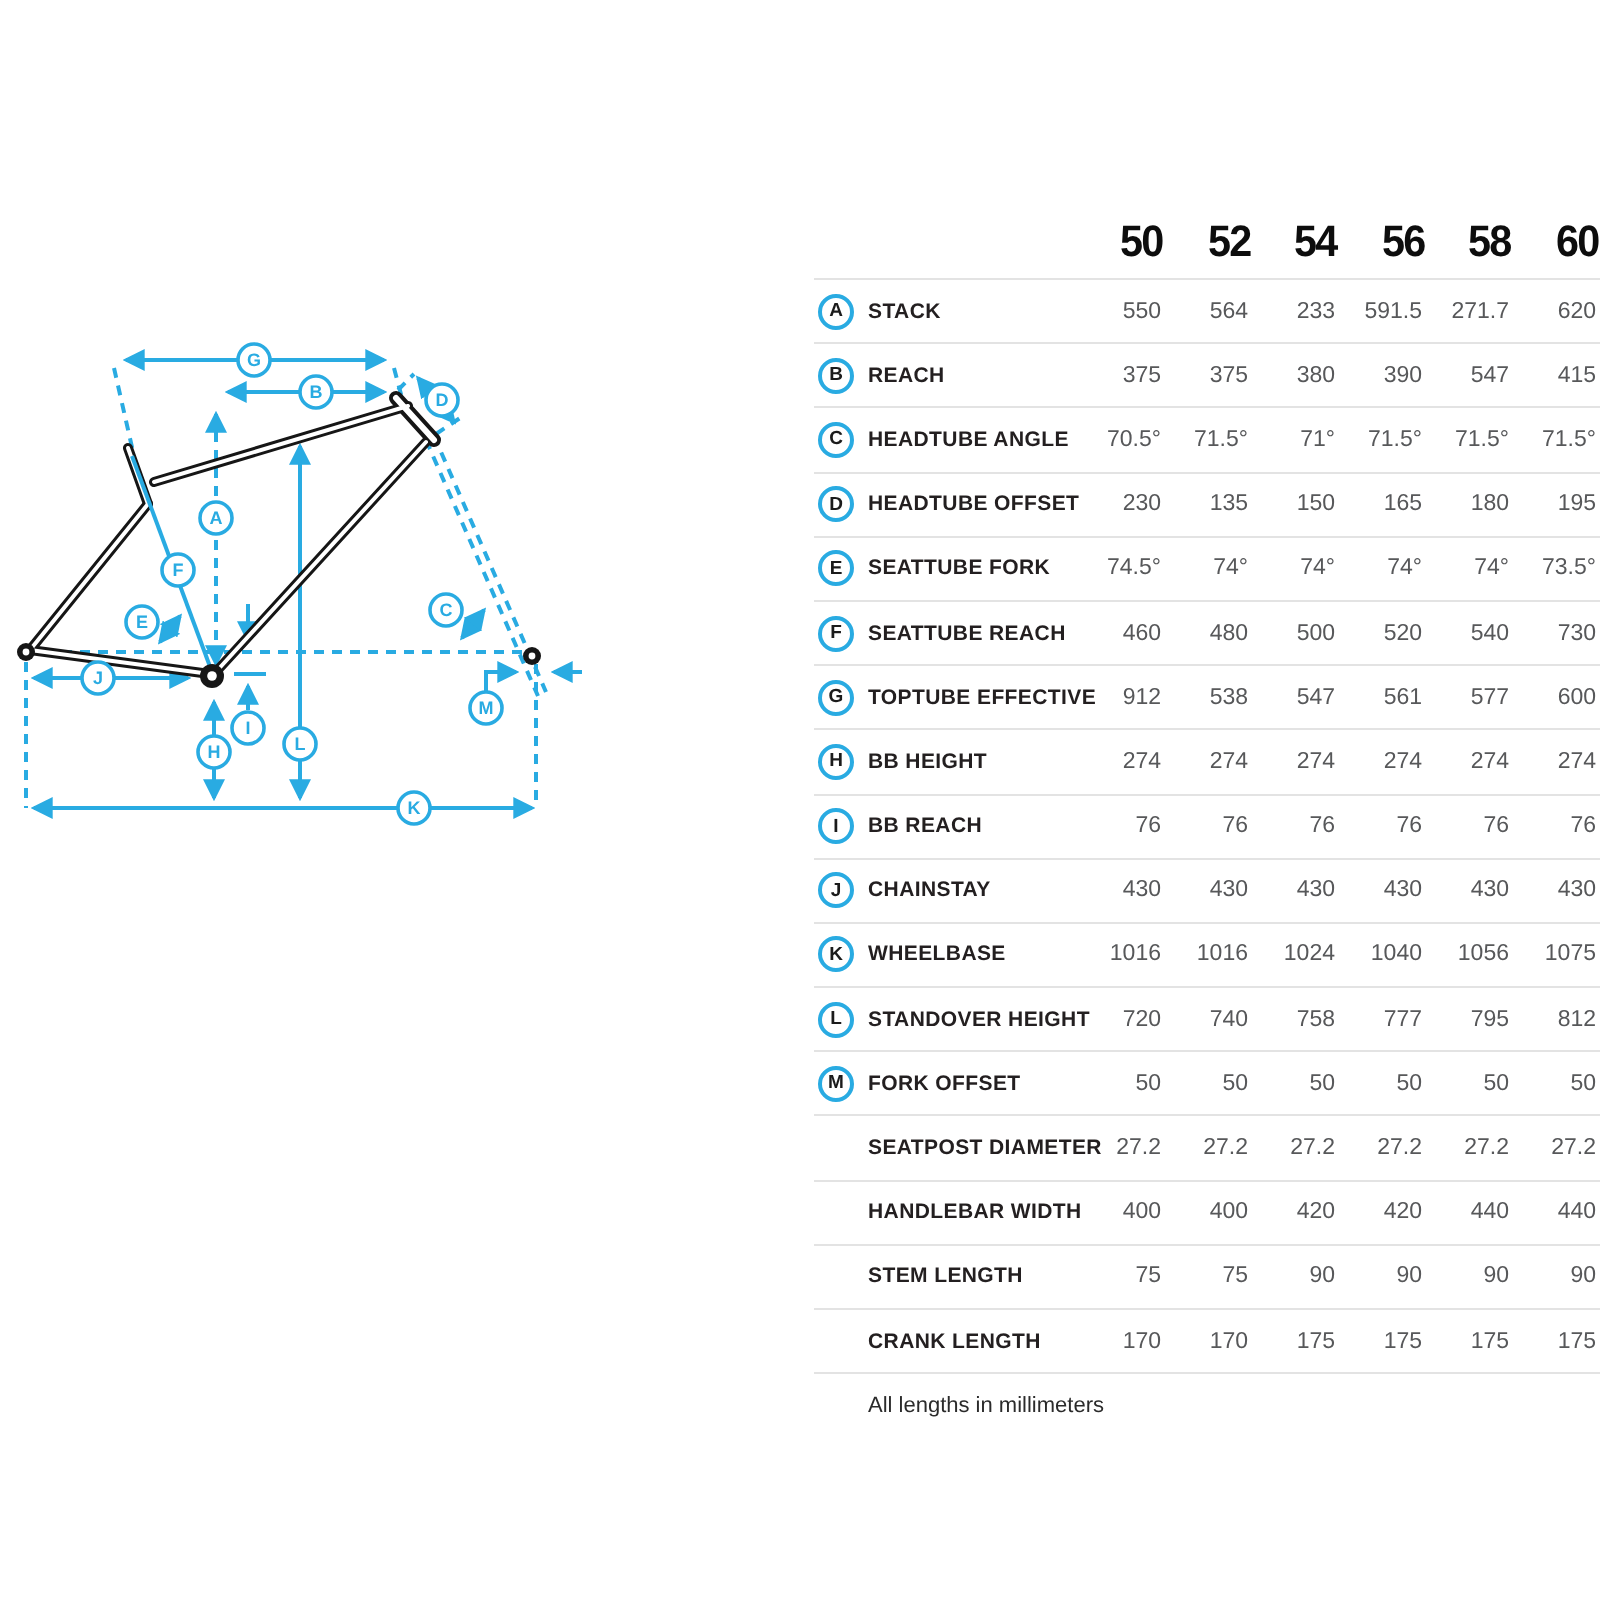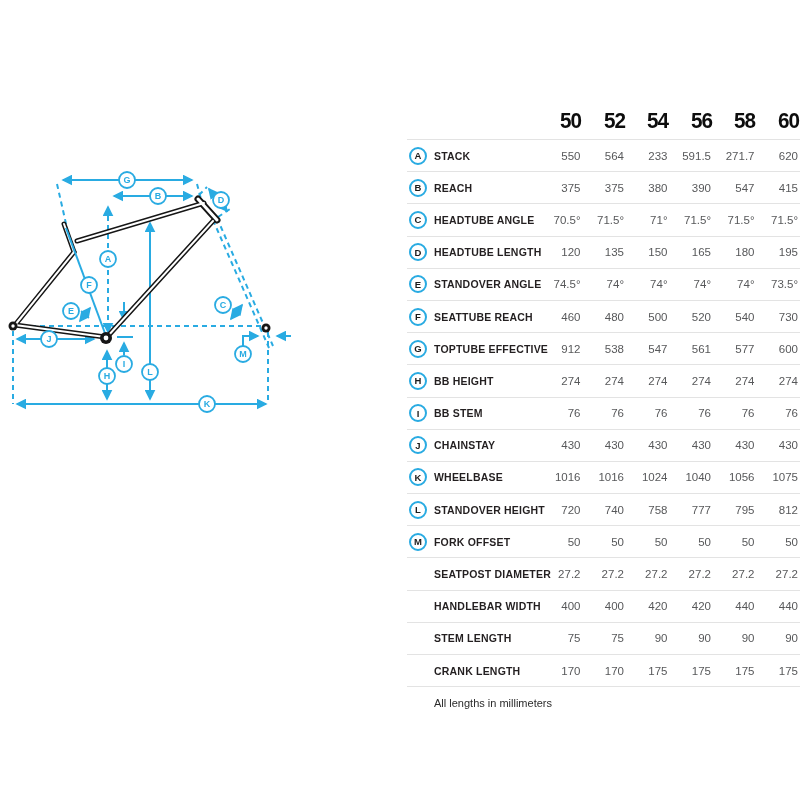--- a/index.html
+++ b/index.html
@@ -207,35 +207,35 @@
           <div class="val">71°</div>
           <div class="val">71.5°</div>
           <div class="val">71.5°</div>
           <div class="val">71.5°</div>
         </div>
         <div class="row">
           <div class="lblcol">
             <span class="lc">
               <span>D</span>
             </span>
-            <span class="lbl">HEADTUBE LENGTH</span>
-          </div>
-          <div class="val">120</div>
+            <span class="lbl">HEADTUBE OFFSET</span>
+          </div>
+          <div class="val">230</div>
           <div class="val">135</div>
           <div class="val">150</div>
           <div class="val">165</div>
           <div class="val">180</div>
           <div class="val">195</div>
         </div>
         <div class="row">
           <div class="lblcol">
             <span class="lc">
               <span>E</span>
             </span>
-            <span class="lbl">STANDOVER ANGLE</span>
+            <span class="lbl">SEATTUBE FORK</span>
           </div>
           <div class="val">74.5°</div>
           <div class="val">74°</div>
           <div class="val">74°</div>
           <div class="val">74°</div>
           <div class="val">74°</div>
           <div class="val">73.5°</div>
         </div>
         <div class="row">
           <div class="lblcol">
@@ -277,21 +277,21 @@
           <div class="val">274</div>
           <div class="val">274</div>
           <div class="val">274</div>
           <div class="val">274</div>
         </div>
         <div class="row">
           <div class="lblcol">
             <span class="lc">
               <span>I</span>
             </span>
-            <span class="lbl">BB STEM</span>
+            <span class="lbl">BB REACH</span>
           </div>
           <div class="val">76</div>
           <div class="val">76</div>
           <div class="val">76</div>
           <div class="val">76</div>
           <div class="val">76</div>
           <div class="val">76</div>
         </div>
         <div class="row">
           <div class="lblcol">

